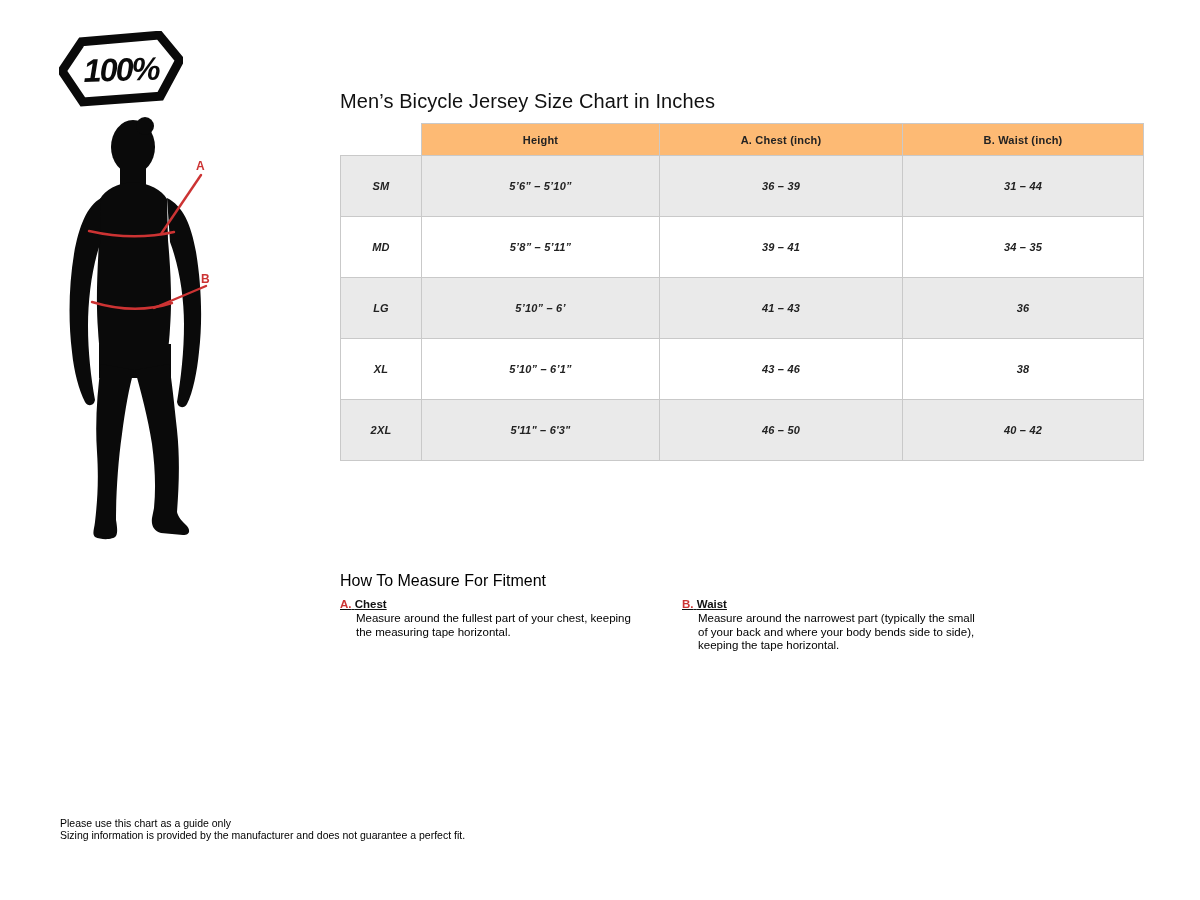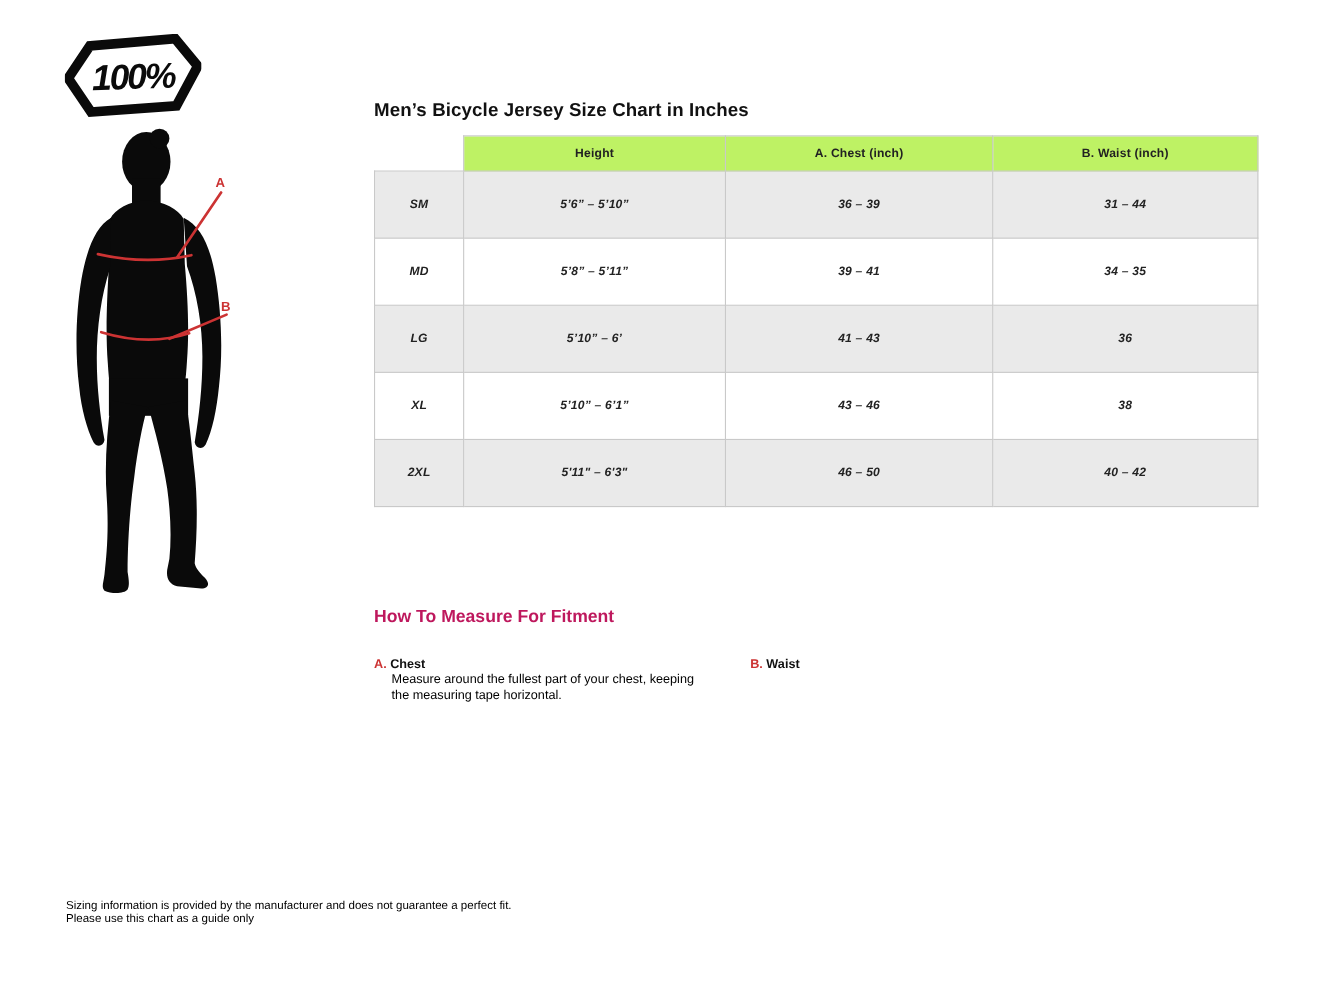--- a/index.html
+++ b/index.html
@@ -10,43 +10,43 @@
   .abs { position:absolute; }
 
   
   .logo { left:59px; top:31px; width:124px; height:76px; }
 
   
   .figure { left:55px; top:106px; width:230px; height:442px; }
 
   
   .page-title {
-    left:340px; top:90px; font-size:17px; font-weight:700; color:#111;
+    left:340px; top:90px; font-size:20px; font-weight:400; color:#111;
     letter-spacing:0.1px;
   }
 
   
   .size-table-wrap { left:340px; top:123px; }
   table.size-table { border-collapse:collapse; table-layout:fixed; width:803px; }
   .size-table th, .size-table td {
     border:1px solid #c9c9c9; padding:0; text-align:center; vertical-align:middle;
     font-size:11px; font-weight:700; color:#222; letter-spacing:0.2px;
   }
-  .size-table thead th { background:#bef264; height:31px; }
+  .size-table thead th { background:#fdba74; height:31px; }
   .size-table thead th.corner { border:none; background:#ffffff; }
   .size-table tbody td { height:60px;font-style:italic; }
   .size-table tbody tr:nth-child(odd) td { background:#eaeaea; }
   .size-table tbody tr:nth-child(even) td { background:#ffffff; }
 
   
-  .howto-heading { left:340px; top:552px; font-size:16px; font-weight:700; color:#be185d; }
+  .howto-heading { left:340px; top:572px; font-size:16px; font-weight:400; color:#000000; }
   .measure-item { width:298px; }
   .measure-item.chest { left:340px; top:598px; }
   .measure-item.waist { left:682px; top:598px; }
-  .measure-label { font-size:11.5px; font-weight:700; color:#111; margin-bottom:2px; }
+  .measure-label { font-size:11.5px; font-weight:700; color:#111; margin-bottom:2px;text-decoration:underline; }
   .measure-label .prefix { color:#cc3333; }
   .measure-text { font-size:11.5px; line-height:13.6px; color:#000;margin-left:16px; }
 
   
   .disclaimer { left:60px; top:817px; font-size:10.5px; line-height:12px; color:#000; }
 </style>
 </head>
 <body>
 
 <div class="page">
@@ -141,20 +141,21 @@
       <span>Chest</span>
     </div>
     <div class="measure-text">Measure around the fullest part of your chest, keeping the measuring tape horizontal.</div>
   </div>
 
   <div class="abs measure-item waist">
     <div class="measure-label">
       <span class="prefix">B.</span>
       <span>Waist</span>
     </div>
+    <div class="measure-text">Measure around the narrowest part (typically the small of your back and where your body bends side to side), keeping the tape horizontal.</div>
   </div>
 
   <div class="abs disclaimer">
+    <div>Please use this chart as a guide only</div>
     <div>Sizing information is provided by the manufacturer and does not guarantee a perfect fit.</div>
-    <div>Please use this chart as a guide only</div>
   </div>
 
 </div>
 
 </body></html>

